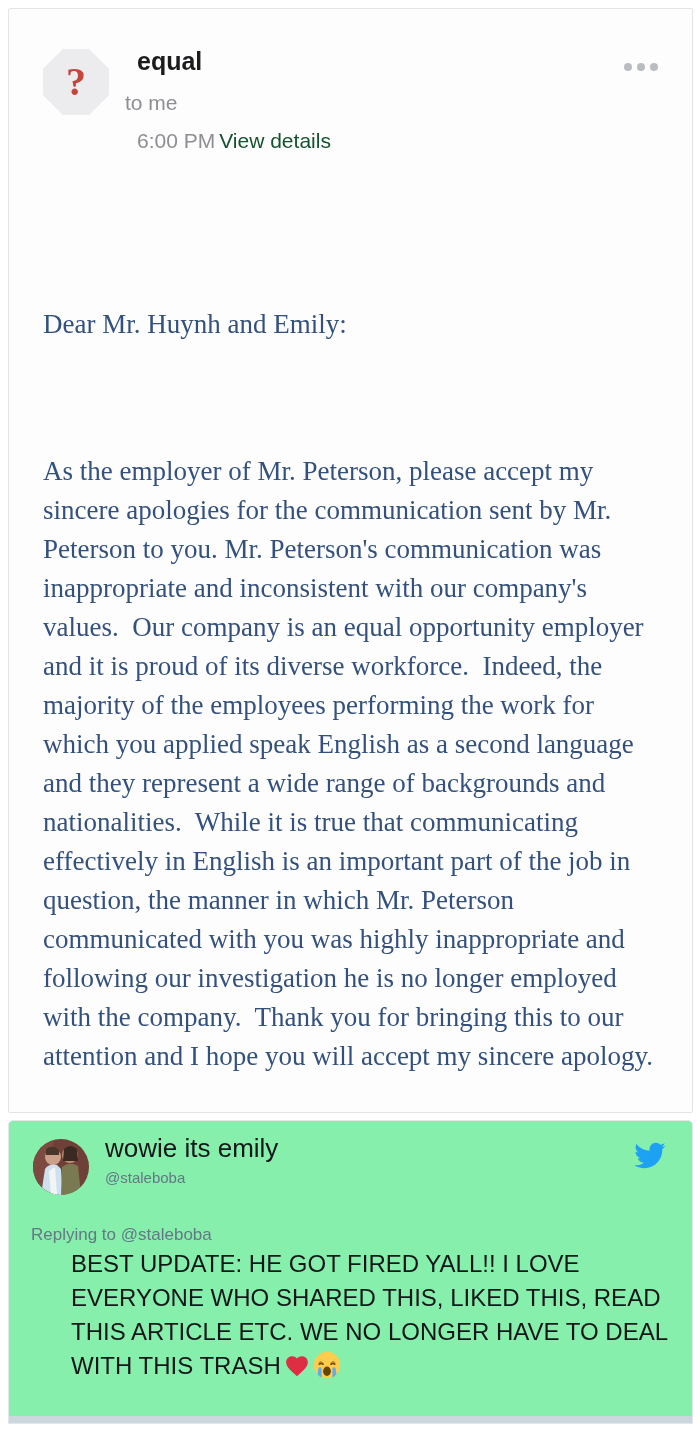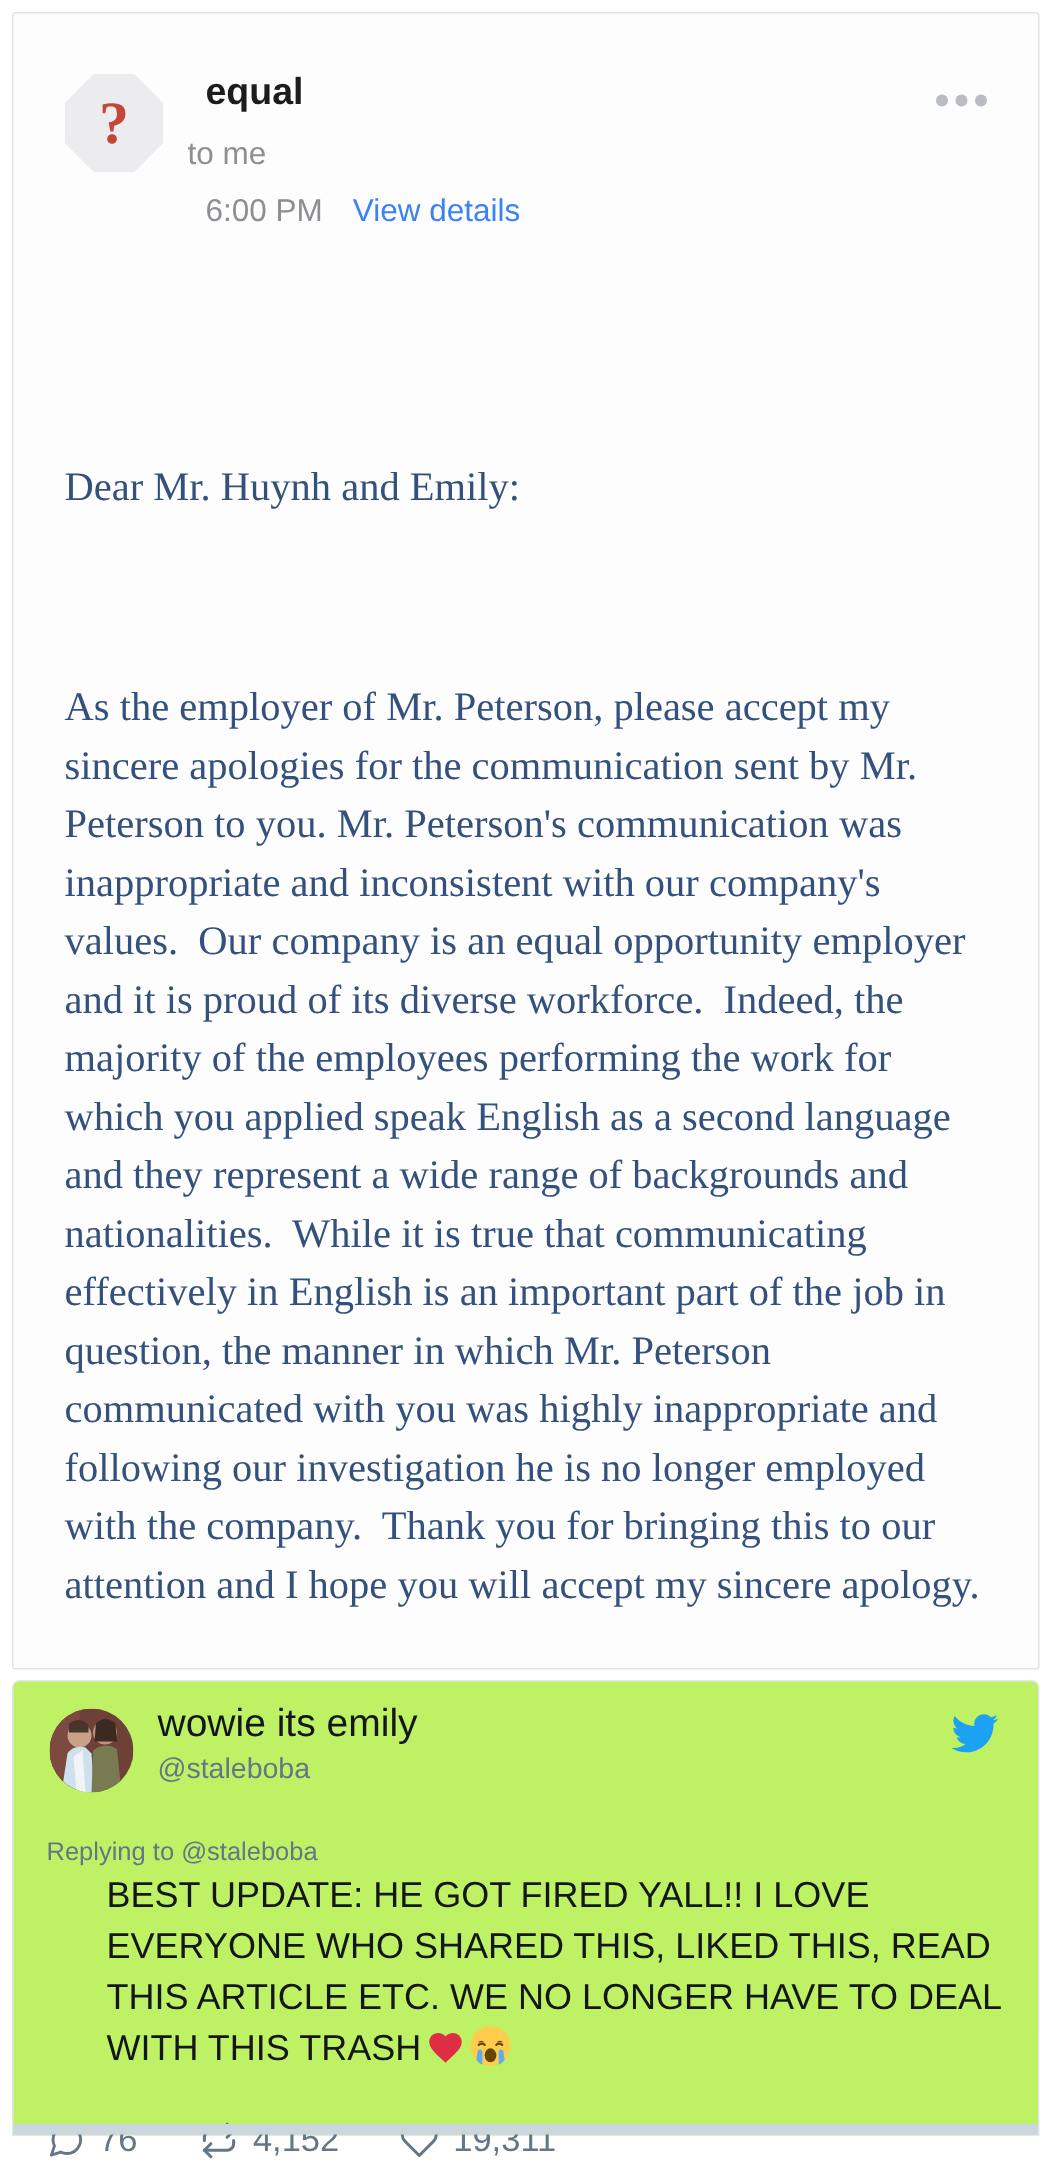--- a/index.html
+++ b/index.html
@@ -13,40 +13,40 @@
   .email-avatar { position:absolute; left:34px; top:40px; width:66px; height:66px;
                   background:#ececee;
                   clip-path:polygon(30% 0,70% 0,100% 30%,100% 70%,70% 100%,30% 100%,0 70%,0 30%);
                   display:flex; align-items:center; justify-content:center; }
   .email-avatar span { font-family:"Liberation Serif", serif; font-weight:700;
                        font-size:40px; color:#c4453a; line-height:1; }
   .email-sender { position:absolute; left:128px; top:38px; font-size:25px;
                   font-weight:700; color:#1c1c1e; }
   .email-recipient { position:absolute; left:116px; top:82px; font-size:21px; color:#8e8e93; }
   .email-meta { position:absolute; left:128px; top:120px; font-size:21px; color:#8e8e93; }
-  .view-details { color:#3b82f6; margin-left:20px; cursor:pointer; }
+  .view-details { color:#14532d; margin-left:4px; cursor:pointer; }
   .ellipsis { position:absolute; right:34px; top:54px; display:flex; gap:5px; cursor:pointer; }
   .ellipsis i { width:8px; height:8px; border-radius:50%; background:#b9bcc1; }
 
   .email-body { position:absolute; left:34px; top:218px; width:622px;
                 font-family:"Liberation Serif", serif; font-size:27px; line-height:39px;
                 color:#34517e; white-space:pre-wrap; }
   .email-body .salutation { margin-bottom:30px; }
   .email-body .letter    { margin-bottom:30px;font-family:Liberation Serif, serif; }
   .email-body .closing   { margin-bottom:29px; padding-left:7px; }
   .email-body .signature { padding-left:7px; }
 
   
   .tweet-card { position:absolute; left:8px; top:1120px; width:685px; height:304px;
-                background:#bef264; border:1px solid #e1e8ed;
+                background:#86efac; border:1px solid #e1e8ed;
                 border-radius:5px 5px 0 0; }
   .tweet-avatar { position:absolute; left:24px; top:18px; width:56px; height:56px;
                   border-radius:50%; overflow:hidden; cursor:pointer; }
   .tweet-name { position:absolute; left:96px; top:12px; font-size:26px; color:#14171a; cursor:pointer; }
-  .tweet-handle { position:absolute; left:96px; top:48px; font-size:19px; color:#657786; cursor:pointer; }
+  .tweet-handle { position:absolute; left:96px; top:48px; font-size:15px; color:#657786; cursor:pointer; }
   .twitter-bird { position:absolute; right:26px; top:18px; width:33px; height:33px; cursor:pointer; }
   .replying { position:absolute; left:22px; top:104px; font-size:17px; color:#657786; cursor:pointer; }
   .tweet-text { position:absolute; left:22px; top:126px; width:634px; font-size:24px;
                 line-height:34px; color:#14171a;margin-left:40px; }
   .emoji { display:inline-block; vertical-align:-5px; margin-left:2px; }
   .tweet-time { position:absolute; left:22px; top:262px; font-size:19px; color:#657786; cursor:pointer; }
   .tweet-actions { position:absolute; left:22px; top:292px; display:flex; gap:40px;
                    font-size:23px; color:#657786; align-items:center; }
   .action { display:flex; align-items:center; gap:9px; cursor:pointer; }
   .action svg { display:block; }
@@ -115,42 +115,17 @@
           <path d="M25 22 Q27 20 29 22 L30 30 Q28 33 25 34 Z" fill="#5dadec"></path>
           <path d="M7 15 Q10 12 13 15 Q10 14 7 15 Z" fill="#664500"></path>
           <path d="M23 15 Q26 12 29 15 Q26 14 23 15 Z" fill="#664500"></path>
           <path d="M8 17 Q10.5 15 13 17" stroke="#664500" stroke-width="2" fill="none" stroke-linecap="round"></path>
           <path d="M23 17 Q25.5 15 28 17" stroke="#664500" stroke-width="2" fill="none" stroke-linecap="round"></path>
           <ellipse cx="18" cy="26" rx="5" ry="6" fill="#664500"></ellipse>
         </svg></span>
     </div>
 
 
-    <div class="tweet-actions">
-      <div class="action">
-        <svg width="26" height="26" viewBox="0 0 24 24">
-          <path d="M21 11.5a8.38 8.38 0 0 1-.9 3.8 8.5 8.5 0 0 1-7.6 4.7 8.38 8.38 0 0 1-3.8-.9L3 21l1.9-5.7a8.38 8.38 0 0 1-.9-3.8 8.5 8.5 0 0 1 4.7-7.6 8.38 8.38 0 0 1 3.8-.9h.5a8.48 8.48 0 0 1 8 8v.5z" fill="none" stroke="#657786" stroke-width="1.8" stroke-linecap="round" stroke-linejoin="round"></path>
-        </svg>
-        <span>76</span>
-      </div>
-      <div class="action">
-        <svg width="28" height="26" viewBox="0 0 24 24">
-          <g fill="none" stroke="#657786" stroke-width="1.9" stroke-linecap="round" stroke-linejoin="round">
-            <polyline points="17 2 21 6 17 10"></polyline>
-            <path d="M3 12V10a4 4 0 0 1 4-4h14"></path>
-            <polyline points="7 22 3 18 7 14"></polyline>
-            <path d="M21 12v2a4 4 0 0 1-4 4H3"></path>
-          </g>
-        </svg>
-        <span>4,152</span>
-      </div>
-      <div class="action">
-        <svg width="27" height="26" viewBox="0 0 24 24">
-          <path d="M20.84 4.61a5.5 5.5 0 0 0-7.78 0L12 5.67l-1.06-1.06a5.5 5.5 0 0 0-7.78 7.78l1.06 1.06L12 21.23l7.78-7.78 1.06-1.06a5.5 5.5 0 0 0 0-7.78z" fill="none" stroke="#657786" stroke-width="1.8" stroke-linecap="round" stroke-linejoin="round"></path>
-        </svg>
-        <span>19,311</span>
-      </div>
-    </div>
 
     <div class="bottom-strip"></div>
   </div>
 
 </div>
 
 </body></html>

